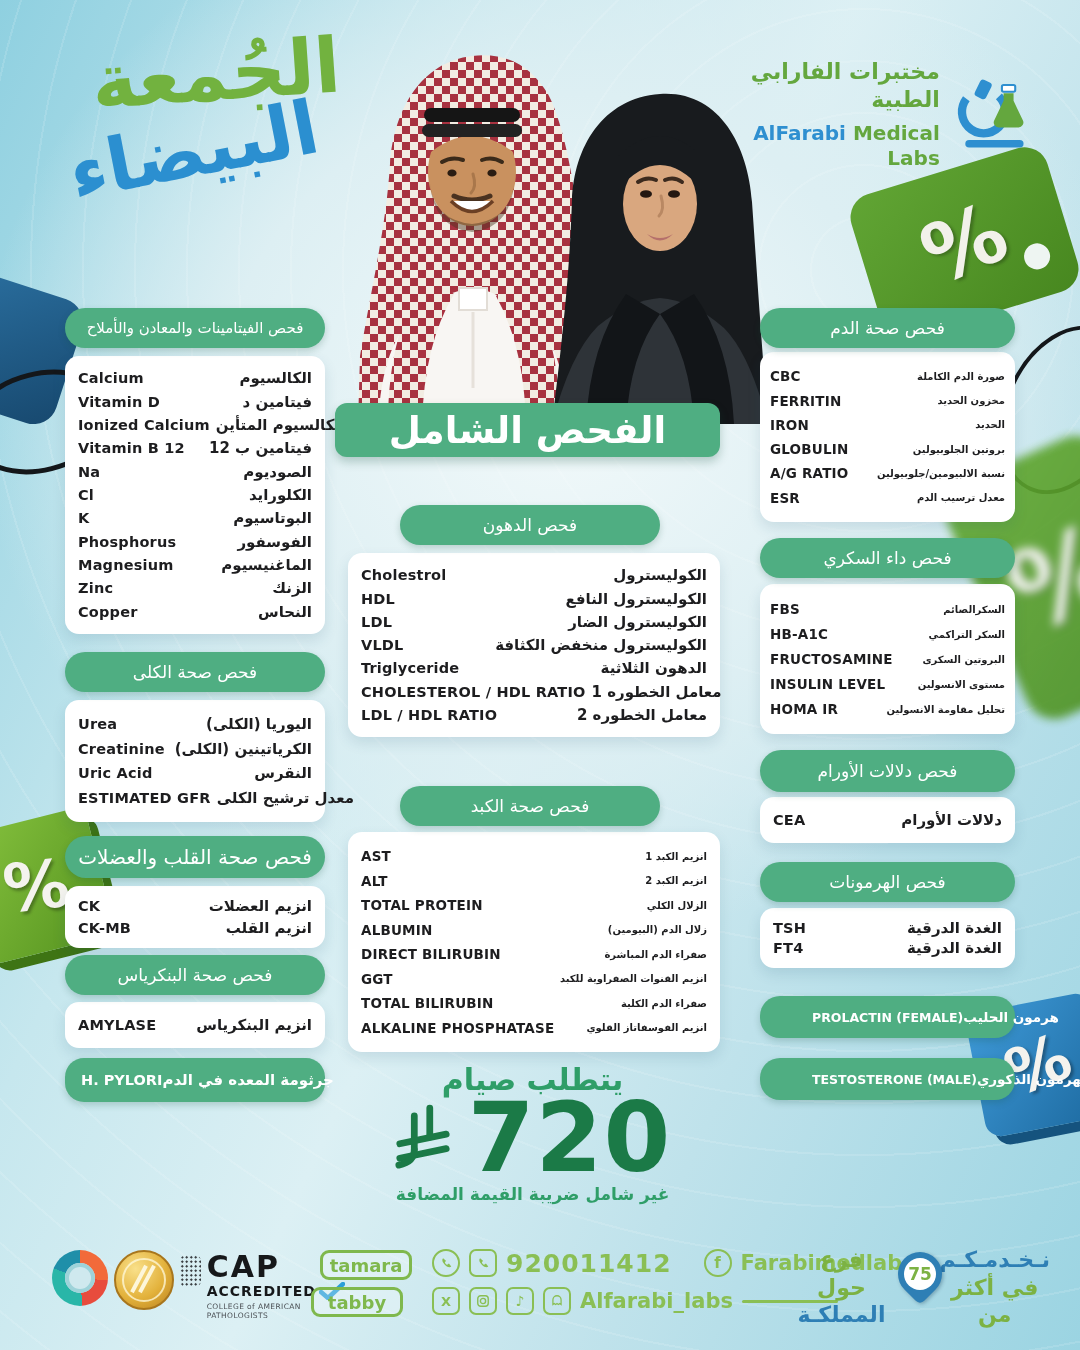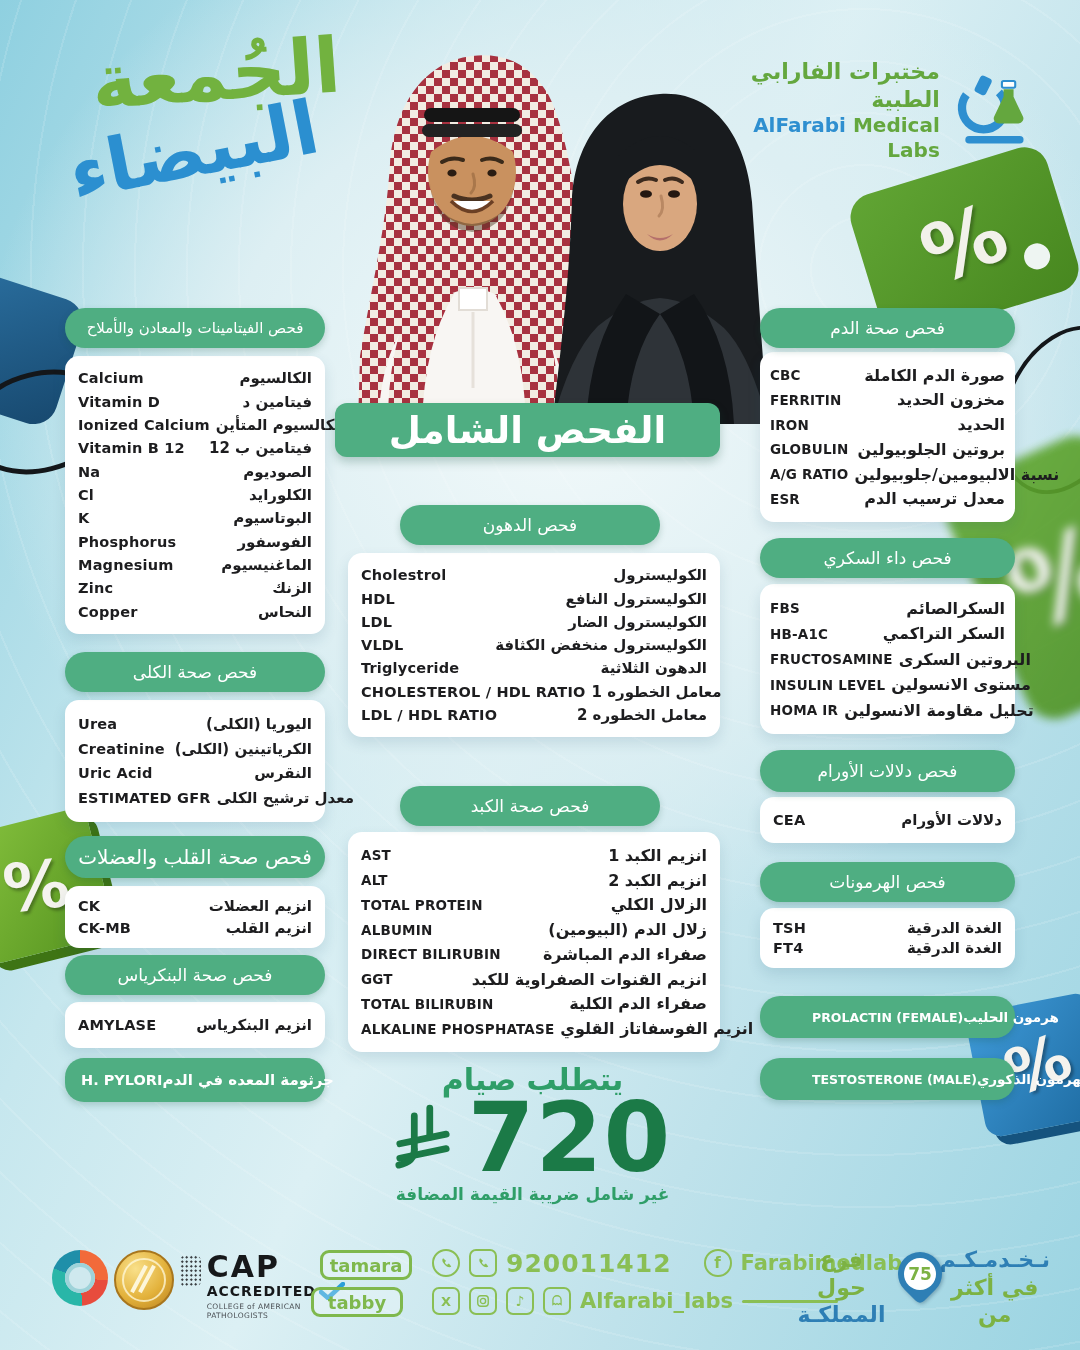--- a/index.html
+++ b/index.html
@@ -21,21 +21,21 @@
   .pill.fs16 .t{font-size:20px;}
 
   
   .card{position:absolute;box-sizing:border-box;background:#fff;border-radius:14px;
     box-shadow:0 6px 14px rgba(25,80,105,.13);display:flex;flex-direction:column;
     justify-content:space-evenly;padding:8px 13px;z-index:2;}
   .trow{display:flex;justify-content:space-between;align-items:center;gap:6px;font-weight:700;color:#1d1d1f;}
   .trow .en{font-size:14.5px;letter-spacing:.2px;white-space:nowrap;}
   .trow .ar{font-size:15px;white-space:nowrap;}
   .card.dense .en{font-size:13.5px;}
-  .card.dense .ar{font-size:16px;}
+  .card.dense .ar{font-size:10px;}
 
   
   .strip{position:absolute;box-sizing:border-box;background:#4fae82;border-radius:20px;color:#fff;
     display:flex;align-items:center;justify-content:space-between;padding:0 16px;font-weight:700;
     box-shadow:0 3px 7px rgba(16,80,58,.22);z-index:3;}
   .strip .en{font-size:14.5px;white-space:nowrap;}
   .strip .ar{font-size:15px;white-space:nowrap;}
   .strip.sm .en{font-size:12.5px;margin-left:36px;}
   .strip.sm .ar{font-size:13.5px;}
 
@@ -51,21 +51,21 @@
 
   
   .wf{position:absolute;transform:rotate(-4deg);z-index:2;line-height:.92;}
   .wf .l1{color:#72b23f;font-size:76px;font-weight:800;}
   .wf .l2{color:#2b8fd0;font-size:74px;font-weight:800;display:inline-block;transform:rotate(-7deg) translate(6px,6px);}
 
   
   .lab{position:absolute;display:flex;align-items:center;gap:12px;z-index:2;}
   .lab .txt{text-align:right;line-height:1.25;}
   .lab .ar{color:#64a73e;font-size:22px;font-weight:700;}
-  .lab .en{font-size:20px;font-weight:700;}
+  .lab .en{font-size:20px;font-weight:700;margin-top:8px;}
   .lab .en .b{color:#2e8fd0;} .lab .en .g{color:#64a73e;}
 
   
   .tag{position:absolute;border-radius:24px;display:flex;align-items:center;justify-content:center;z-index:1;}
   .tag .pc{color:#f2f1ea;font-weight:800;text-shadow:2px 3px 3px rgba(0,0,0,.25);}
   .hole{position:absolute;background:#eef5f2;border-radius:50%;}
   .cube{position:absolute;border-radius:16px;display:flex;align-items:center;justify-content:center;z-index:1;}
   .cube .pc{color:#f4f3ee;font-weight:800;text-shadow:2px 3px 3px rgba(0,0,0,.3);}
   .blur{filter:blur(5px);opacity:.9;}
 

